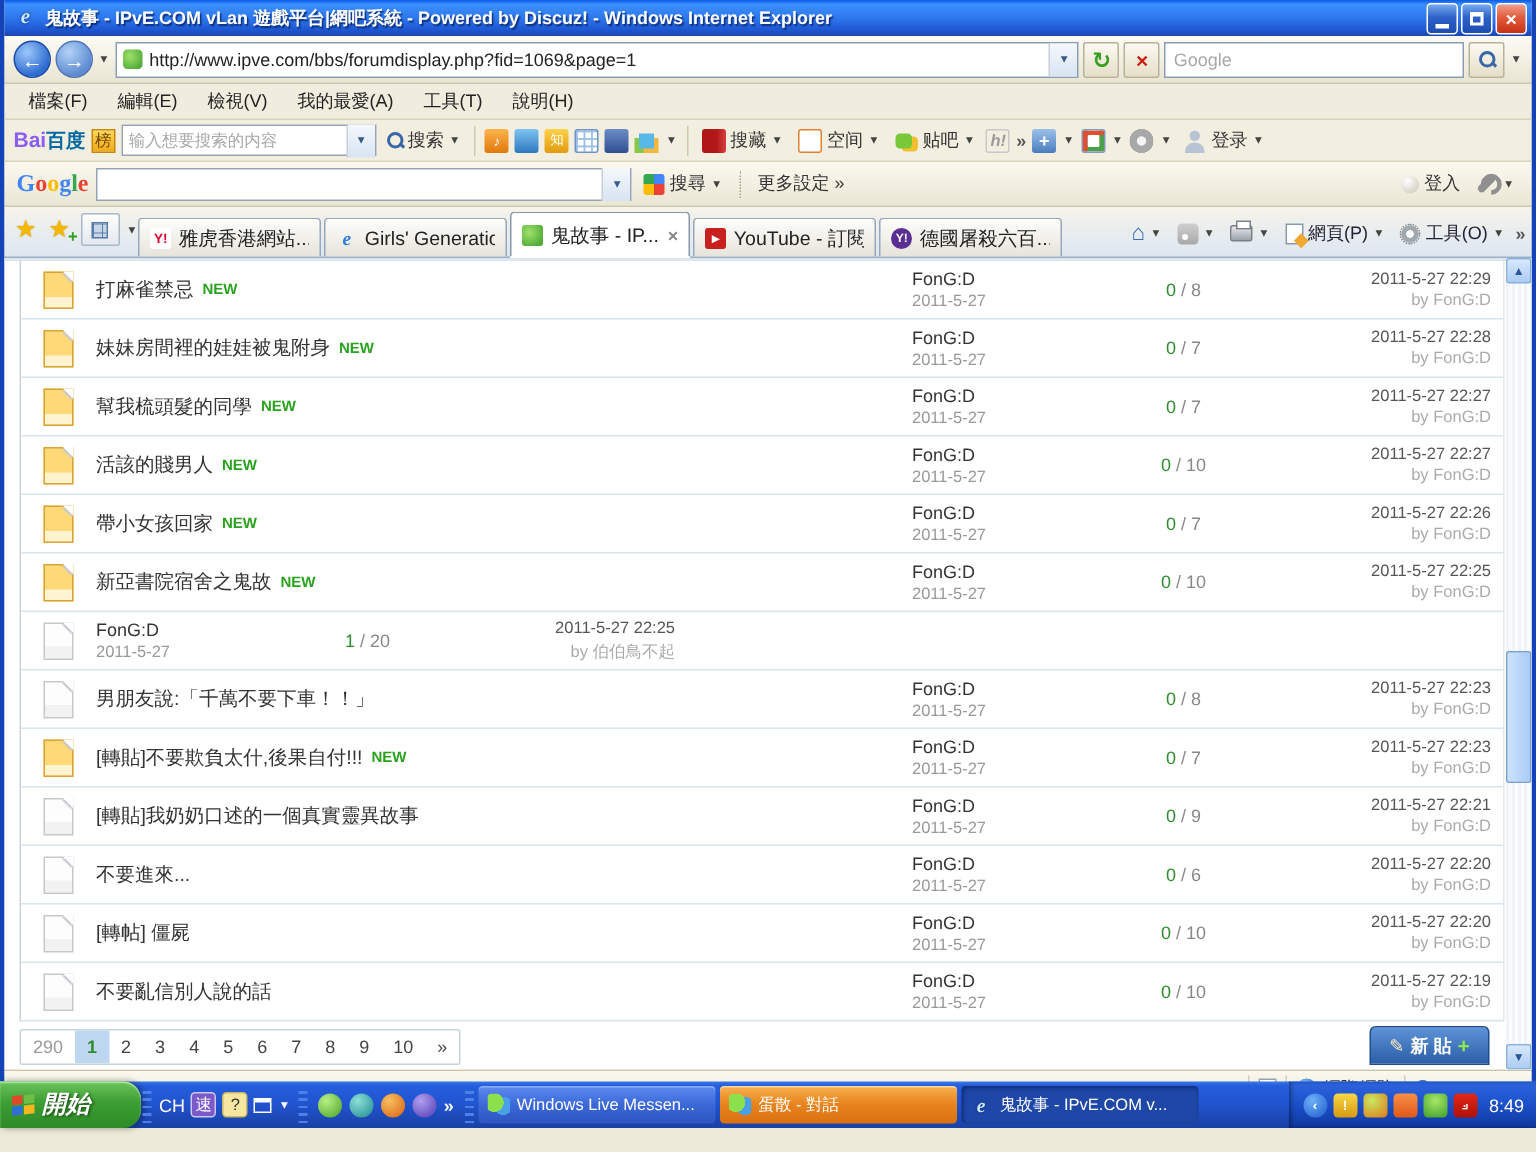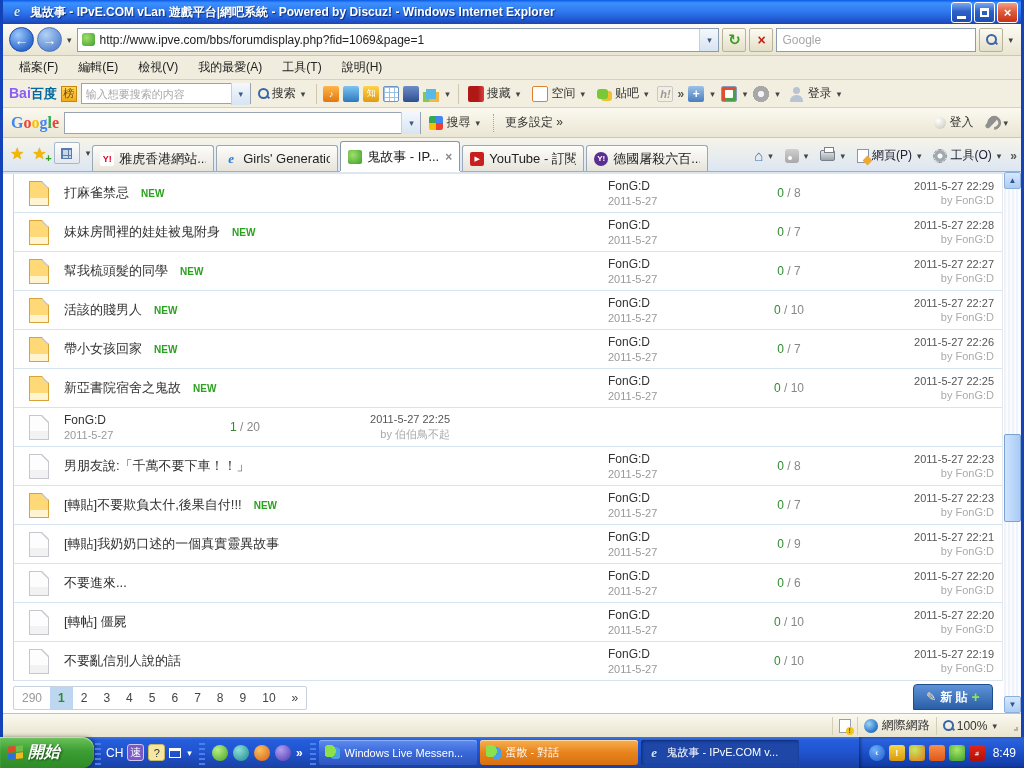--- a/index.html
+++ b/index.html
@@ -118,21 +118,21 @@
 
 
 .content{position:relative;height:541px;background:#fff;overflow:hidden}
 .content-topstrip{height:2px;background:#DDE6EE;margin-right:17px}
 .threadtable{margin-left:10px;margin-right:18px;border-left:1px solid #CBD4DC;border-right:1px solid #E2E8EE}
 .trow{height:39px;display:flex;align-items:center;border-bottom:1px solid #D6E4F0}
 .cell-icon{width:50px;display:flex;justify-content:center;flex:none}
 .pagei{width:20px;height:25px;background:#FDFDFD;border:1px solid #C4C8CC;position:relative;box-shadow:inset 0 -8px 0 #F2F2F2}
 .pagei::after{content:"";position:absolute;right:-1px;top:-1px;border-style:solid;border-width:0 7px 7px 0;border-color:transparent #fff transparent transparent;filter:drop-shadow(-1px 1px 0 #C4C8CC)}
 .pagei.new{background:#FFD978;border-color:#D8A438;box-shadow:inset 0 -7px 0 #FFF3D0}
-.cell-title{flex:1;display:flex;align-items:center;gap:12px;overflow:hidden;white-space:nowrap}
+.cell-title{flex:1;display:flex;align-items:center;gap:6px;overflow:hidden;white-space:nowrap}
 .ttitle{color:#333;font-size:13px}
 .newbadge{color:#2BA21F;font:bold 10px "Liberation Sans",sans-serif}
 .cell-author{width:140px;flex:none;font-size:12px}
 .cell-author .aname{color:#333}
 .cell-author .adate{color:#999;font-size:11px;margin-top:2px}
 .cell-replies{width:82px;flex:none;text-align:center;color:#888;font-size:12px}
 .cell-replies .re{color:#2E8B2E}
 .cell-last{width:172px;flex:none;text-align:right;padding-right:8px;font-size:11px}
 .cell-last .ltime{color:#555}
 .cell-last .lby{color:#AAA;margin-top:2px}
@@ -162,21 +162,21 @@
 .warn-ic{width:12px;height:14px;background:#fff;border:1px solid #98A0A8;position:relative}
 .warn-ic::after{content:"!";position:absolute;right:-4px;bottom:-3px;width:8px;height:8px;background:#F5C518;border-radius:50%;color:#7A4A00;font:bold 7px "Liberation Sans",sans-serif;text-align:center;line-height:8px}
 .globe{width:14px;height:14px;border-radius:50%;background:radial-gradient(circle at 35% 35%,#9CD4F8,#2E78C8 65%,#1A4E8C)}
 .zoom-panel{gap:3px}
 .grip{width:12px;height:12px;margin-left:2px;background:
  radial-gradient(circle,#B8B2A0 1.2px,transparent 1.5px) 8px 8px/4px 4px no-repeat,
  radial-gradient(circle,#B8B2A0 1.2px,transparent 1.5px) 4px 8px/8px 4px no-repeat,
  radial-gradient(circle,#B8B2A0 1.2px,transparent 1.5px) 8px 4px/4px 8px no-repeat}
 
 
-.taskbar{position:absolute;left:0;right:0;bottom:0;height:31px;display:flex;align-items:stretch;
+.taskbar{position:absolute;left:0;right:0;bottom:16px;height:31px;display:flex;align-items:stretch;
  background:linear-gradient(180deg,#3C78E8 0%,#245EDC 9%,#2153CE 50%,#1941A5 100%)}
 .startbtn{width:94px;display:flex;align-items:center;gap:5px;padding:0 10px 0 8px;border-radius:0 12px 12px 0;
  background:linear-gradient(180deg,#6CC45C 0%,#3C9E34 45%,#2E8B26 100%);box-shadow:inset 0 1px 1px #B8E8A8,2px 0 4px rgba(0,0,0,.4);color:#fff}
 .startbtn .stext{font:italic bold 16px "Liberation Sans",sans-serif;text-shadow:1px 1px 2px #1A4A14}
 .winflag{width:15px;height:14px;display:grid;grid-template-columns:7px 7px;grid-template-rows:6px 6px;gap:1px;transform:skewY(-6deg)}
 .winflag span:nth-child(1){background:#E04A2A}.winflag span:nth-child(2){background:#6CBE45}
 .winflag span:nth-child(3){background:#2F6FD6}.winflag span:nth-child(4){background:#F3B71F}
 .tb-sep{width:6px;background:repeating-linear-gradient(180deg,transparent 0 3px,#4A80E8 3px 5px);margin:3px 1px}
 .langarea{display:flex;align-items:center;gap:4px;color:#fff;padding:0 4px}
 .imebadge{width:17px;height:17px;display:flex;align-items:center;justify-content:center;border-radius:3px;font-size:11px}

